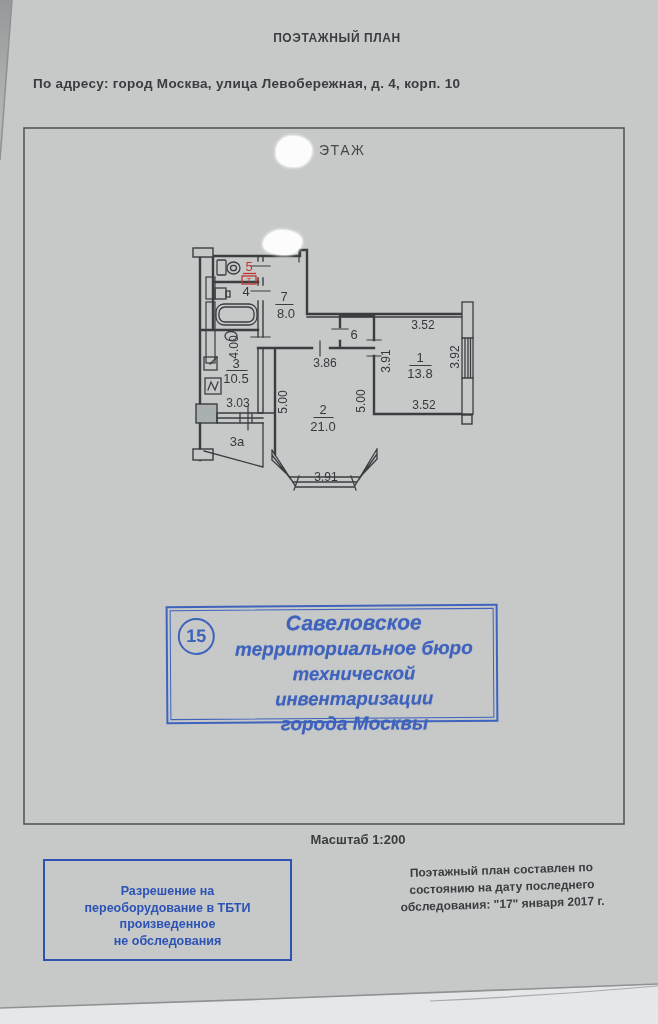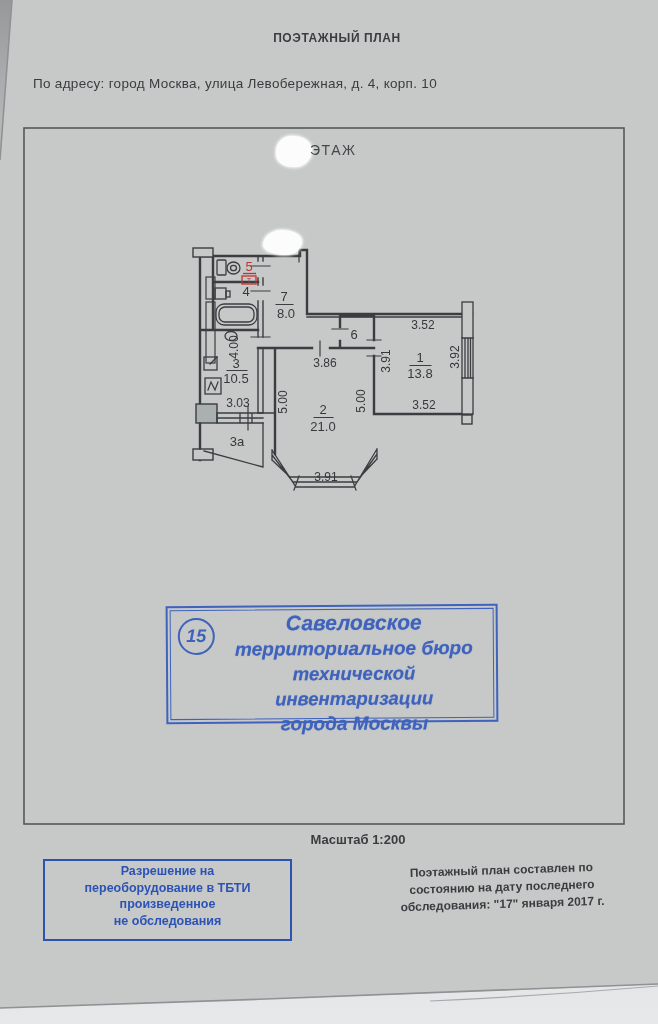--- a/index.html
+++ b/index.html
@@ -5,40 +5,40 @@
   html,body{margin:0;padding:0;}
   body{
     width:658px;height:1024px;overflow:hidden;position:relative;
     background:linear-gradient(180deg,#96989a 0%,#b4b6b8 12%,#d7d9db 75%,#e7e8ea 100%);
     font-family:"Liberation Sans",sans-serif;
   }
   .scene{position:absolute;left:0;top:0;width:658px;height:1024px;}
   .abs{position:absolute;}
   svg{display:block;}
   .title-line{left:8px;width:658px;text-align:center;font-weight:bold;font-size:12px;letter-spacing:.6px;color:#3a3d40;}
-  .address{left:33px;top:76px;font-weight:normal;font-size:13.5px;letter-spacing:.3px;color:#3a3d40;}
-  .floor-label{left:310px;top:142px;font-size:14px;letter-spacing:1.5px;color:#45484b;}
+  .address{left:33px;top:76px;font-weight:bold;font-size:13.5px;letter-spacing:.3px;color:#3a3d40;}
+  .floor-label{left:319px;top:142px;font-size:14px;letter-spacing:1.5px;color:#45484b;}
   .scale-label{left:0;top:832px;width:650px;text-align:center;font-weight:bold;font-size:13px;color:#3a3d40;margin-left:33px;}
   
   .blob{background:#fbfcfb;box-shadow:0 0 3px 1px rgba(251,252,251,.95);}
   .blob1{left:263px;top:230px;width:39px;height:25px;border-radius:48% 52% 42% 58% / 60% 45% 55% 40%;}
   .blob2{left:276px;top:136px;width:36px;height:31px;border-radius:45% 55% 50% 50% / 52% 48% 58% 42%;}
   
   .stamp{left:166px;top:605px;width:328px;height:114px;border:2px solid #3f63bd;transform:rotate(-.4deg);}
   .stamp-inner{position:absolute;left:2px;top:2px;right:2px;bottom:2px;border:1.5px solid #3f63bd;}
   .stamp-circle{position:absolute;left:10px;top:10px;width:33px;height:33px;border:2.5px solid #3f63bd;border-radius:50%;
-    display:flex;align-items:center;justify-content:center;font-size:18px;font-weight:bold;font-style:italic;color:#3f63bd;}
+    display:flex;align-items:center;justify-content:center;font-size:18px;font-weight:bold;color:#3f63bd;}
   .stamp-text{position:absolute;left:48px;right:4px;top:3px;text-align:center;color:#3f63bd;
     font-weight:bold;font-style:italic;text-shadow:0 0 1px rgba(63,99,189,.55);}
   .stamp-text .s1{font-size:21px;line-height:26px;}
   .stamp-text .s2{font-size:19px;line-height:25px;}
   .stamp-text .s3{font-size:18.5px;line-height:25px;}
   .stamp-text .s4{font-size:19px;line-height:25px;}
   
-  .perm-box{left:43px;top:859px;width:245px;height:76px;border:2px solid #2d53b2;padding-top:2px;
+  .perm-box{left:43px;top:859px;width:245px;height:76px;border:2px solid #2d53b2;padding-top:22px;
     text-align:center;color:#2c52b6;font-weight:bold;font-size:12.5px;line-height:16.5px;}
   
   .survey{left:383px;top:862px;width:238px;text-align:center;color:#3a3d40;font-weight:bold;
     font-size:12px;line-height:17px;transform:rotate(-1.8deg);}
 </style>
 </head>
 <body>
 
 <div class="scene">
 

